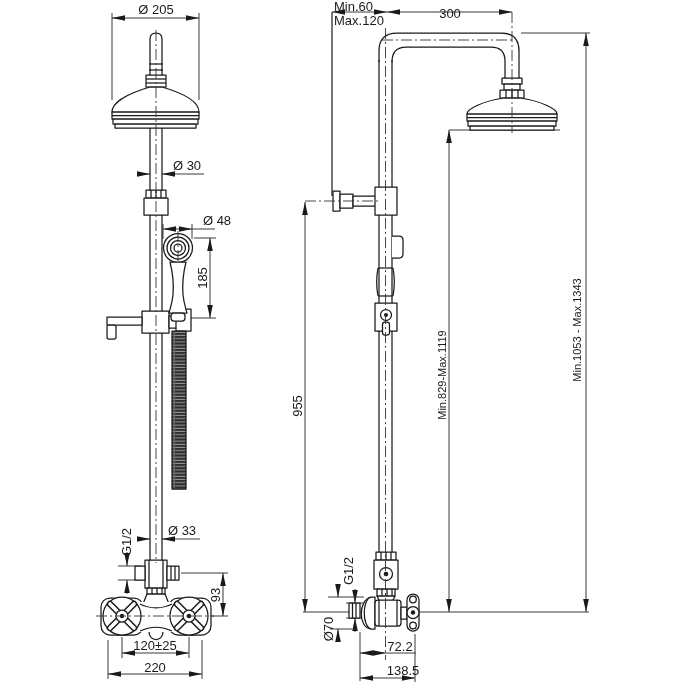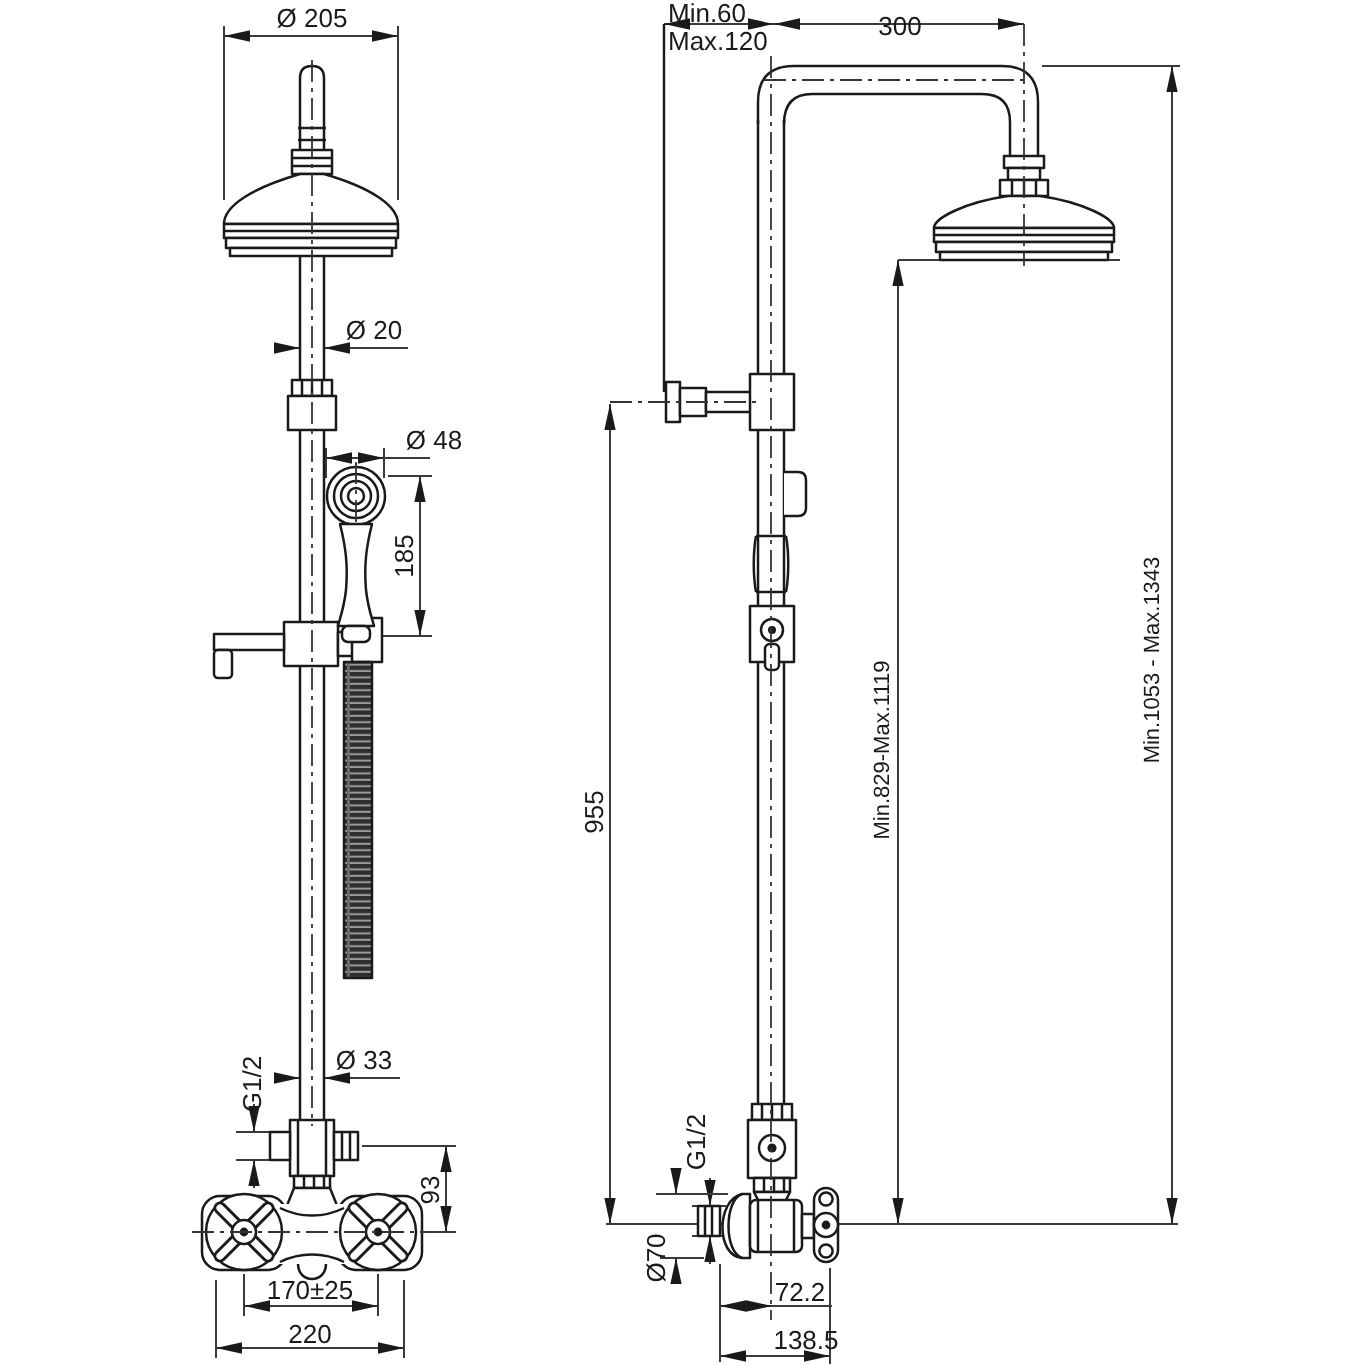--- a/index.html
+++ b/index.html
@@ -263,29 +263,29 @@
     <line x1="382" y1="40" x2="512" y2="40"></line>
     <line x1="512" y1="12" x2="512" y2="133"></line>
     <line x1="305" y1="201" x2="378" y2="201"></line>
   </g>
 </svg>
 
   <div class="lbl h" style="left:156px;top:9px">Ø 205</div>
   <div class="lbl plain" style="left:334px;top:0px">Min.60</div>
   <div class="lbl plain" style="left:334px;top:14px">Max.120</div>
   <div class="lbl h" style="left:450px;top:13px">300</div>
-  <div class="lbl h" style="left:187px;top:165px">Ø 20</div>
+  <div class="lbl h" style="left:187px;top:165px">Ø 30</div>
   <div class="lbl h" style="left:217px;top:220px">Ø 48</div>
   <div class="lbl v" style="left:202px;top:278px">185</div>
   <div class="lbl v small" style="left:577px;top:330px">Min.1053 - Max.1343</div>
   <div class="lbl v small" style="left:442px;top:375px">Min.829-Max.1119</div>
   <div class="lbl v" style="left:297px;top:406px">955</div>
   <div class="lbl h" style="left:182px;top:530px">Ø 33</div>
   <div class="lbl v" style="left:126px;top:542px">G1/2</div>
   <div class="lbl v" style="left:215px;top:595px">93</div>
-  <div class="lbl h" style="left:155px;top:645px">170±25</div>
+  <div class="lbl h" style="left:155px;top:645px">120±25</div>
   <div class="lbl h" style="left:155px;top:667px">220</div>
   <div class="lbl v" style="left:348px;top:571px">G1/2</div>
   <div class="lbl v" style="left:328px;top:629px">Ø70</div>
   <div class="lbl h" style="left:400px;top:646px">72.2</div>
   <div class="lbl h" style="left:403px;top:670px">138.5</div>
 
 </div>
 
 </body></html>

